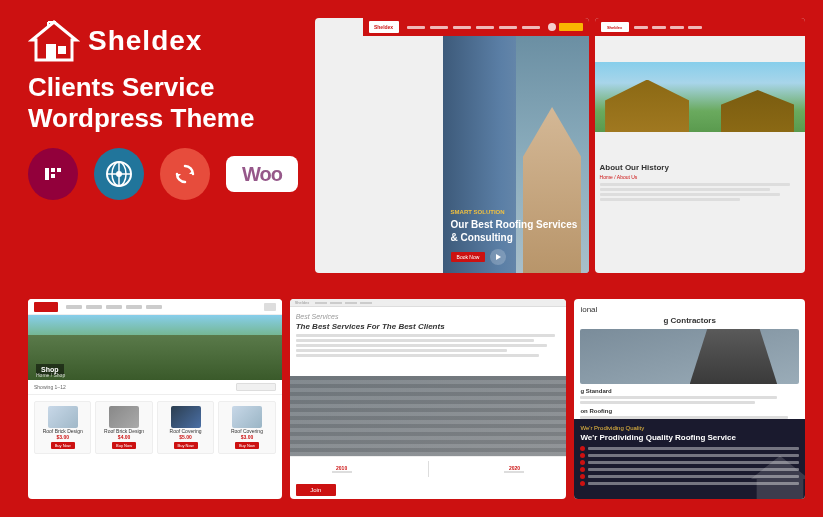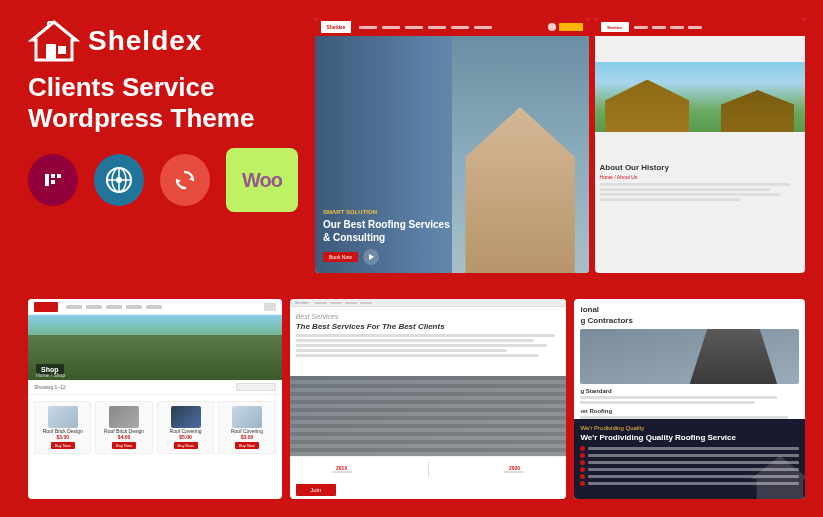--- a/index.html
+++ b/index.html
@@ -77,24 +77,24 @@
 
     .badge-refresh {
       background: #e74c3c;
     }
 
     
     .woo-badge {
       display: flex;
       align-items: center;
       justify-content: center;
-      background: #bef264;
+      background: #ffffff;
       border-radius: 8px;
       width: 75px;
-      height: 64px;
+      height: 36px;
       font-size: 18px;
       font-weight: 900;
       color: #96588a;
       letter-spacing: -1px;
     }
 
     
     .bottom-screenshots {
       position: absolute;
       left: 28px;
@@ -253,20 +253,21 @@
       gap: 6px;
     }
 
     .main-mockup {
       flex: 1.3;
       background: #f0f0f0;
       border-radius: 4px;
       overflow: hidden;
       display: flex;
       flex-direction: column;
+      align-items: flex-end;
     }
 
     .history-mockup {
       flex: 1;
       background: #f0f0f0;
       border-radius: 4px;
       overflow: hidden;
       display: flex;
       flex-direction: column;
       gap: 26px;
@@ -597,22 +598,22 @@
         </div>
       </div>
 
       <div style="padding:3px 6px;">
         <div style="background:#cc1111;color:white;font-size:6px;text-align:center;padding:3px;border-radius:1px;width:40px;">Join</div>
       </div>
     </div>
 
     <div class="mockup-right">
       <div style="flex:1;padding:6px;overflow:hidden;">
-        <div style="font-size:8px;font-weight:bold;color:#333;margin-bottom:2px;">ional</div>
-        <div style="font-size:8px;font-weight:bold;color:#333;margin-bottom:4px;">g Contractors</div>
+        <div style="font-size:8px;font-weight:normal;color:#333;margin-bottom:2px;">ional</div>
+        <div style="font-size:8px;font-weight:bold;color:#333;margin-bottom:4px;text-align:center;">g Contractors</div>
 
         <div style="width:100%;height:55px;background:linear-gradient(to bottom right,#7a8c9a,#9aacb8);border-radius:2px;overflow:hidden;margin-bottom:4px;position:relative;">
           <div style="position:absolute;bottom:0;right:10%;width:40%;height:100%;background:linear-gradient(to top,#3a3a3a,#5a5a5a);clip-path:polygon(20% 0,80% 0,100% 100%,0% 100%);"></div>
         </div>
         <div style="font-size:6px;font-weight:bold;color:#333;margin-bottom:2px;">g Standard</div>
         <div style="display:flex;flex-direction:column;gap:2px;margin-bottom:4px;">
           <div style="height:3px;background:#ddd;border-radius:1px;width:90%;"></div>
           <div style="height:3px;background:#ddd;border-radius:1px;width:80%;"></div>
         </div>
         <div style="font-size:6px;font-weight:bold;color:#333;margin-bottom:2px;">on Roofing</div>

